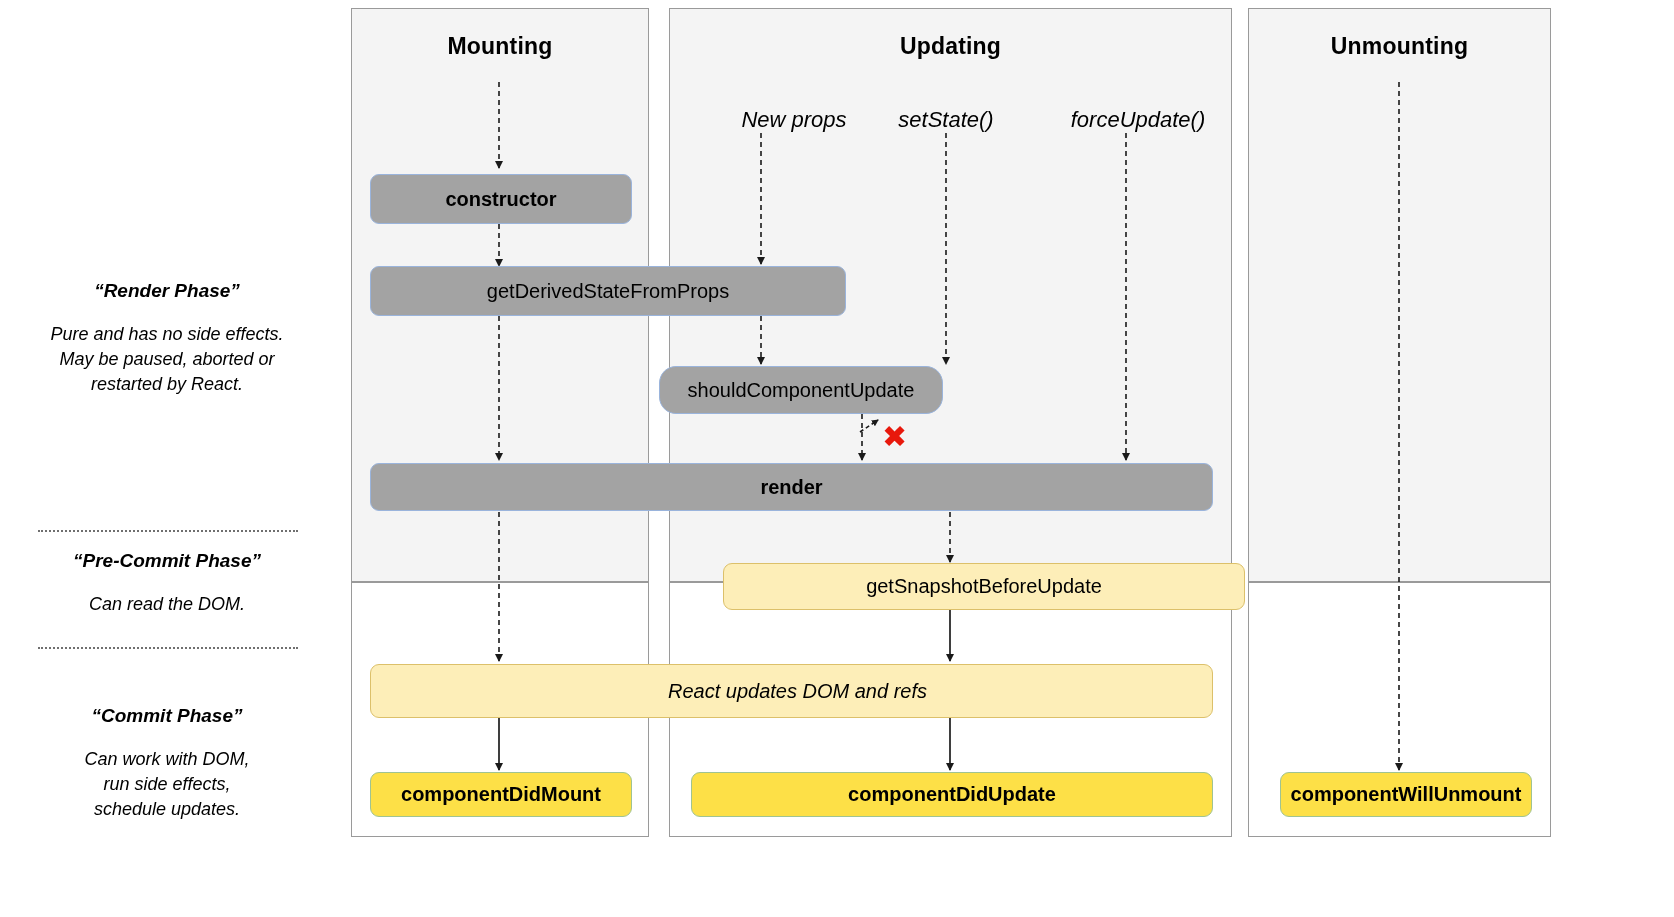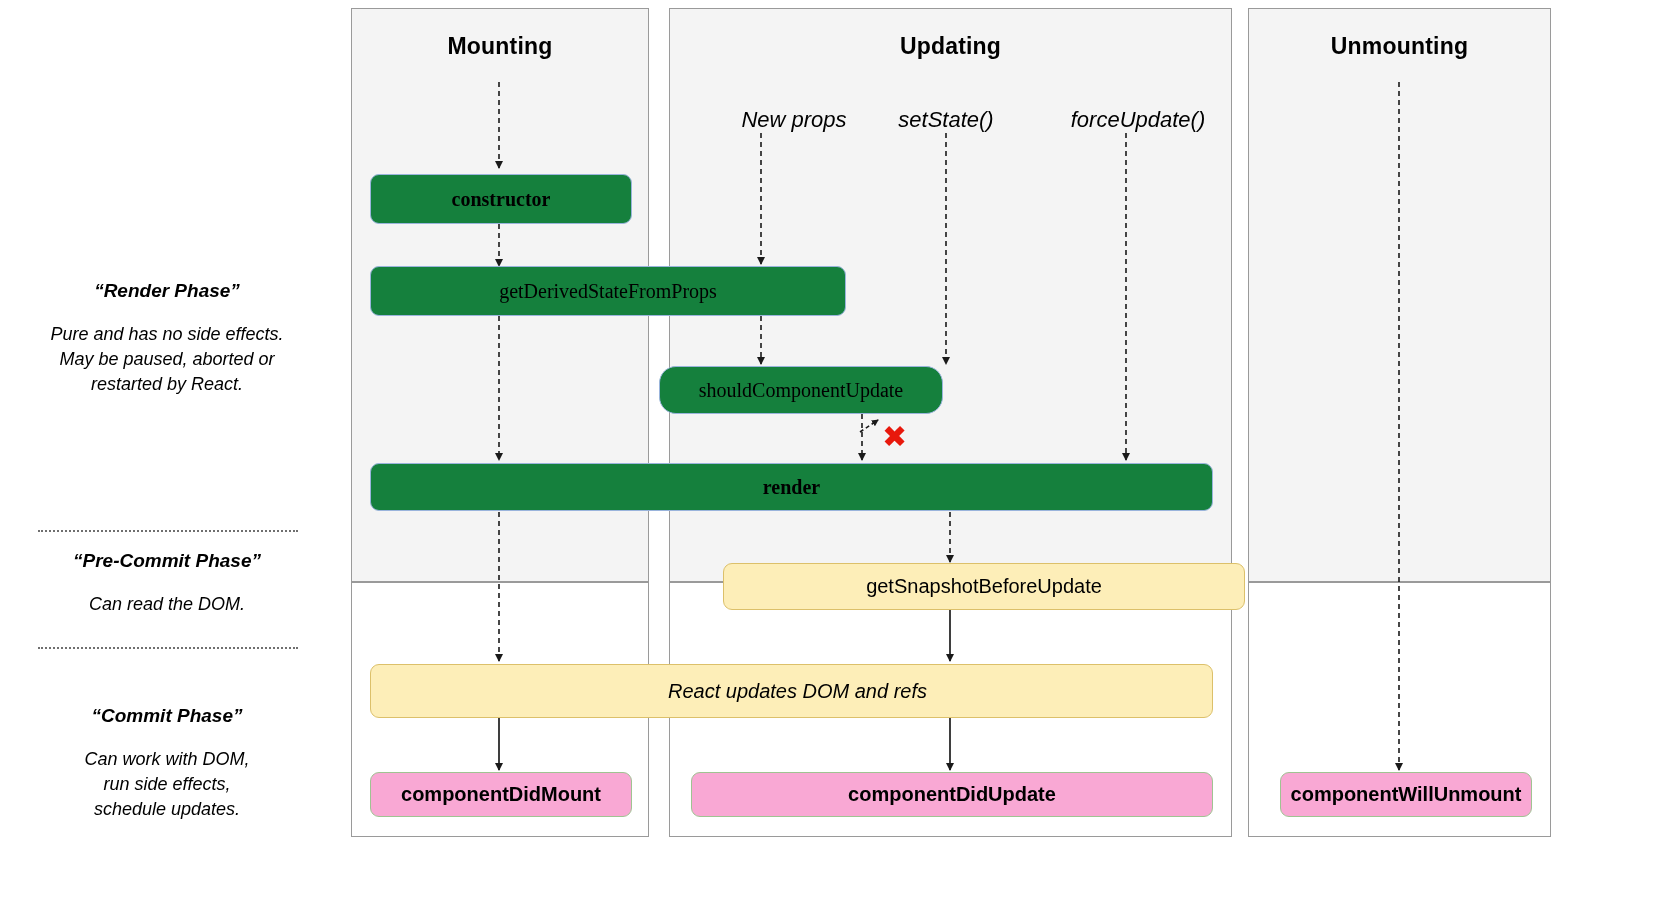--- a/index.html
+++ b/index.html
@@ -44,23 +44,23 @@
 
   
   .node{
     position:absolute;
     box-sizing:border-box;
     border-radius:9px;
     display:flex;align-items:center;justify-content:center;
     font-size:20px;
     text-align:center;
   }
-  .node.blue{background:#15803d;border:1px solid #9ab4dc;font-family:Liberation Serif, serif;}
+  .node.blue{background:#a3a3a3;border:1px solid #9ab4dc;}
   .node.yellow{background:#fdeeb8;border:1px solid #dcc06a;}
-  .node.green{background:#f9a8d4;border:1px solid #9fc392;}
+  .node.green{background:#fde047;border:1px solid #9fc392;}
   .node.bold{font-weight:bold;}
   .node.italic{font-style:italic;padding-left:12px;}
 
   
   #arrows{position:absolute;left:0;top:0;width:1674px;height:917px;pointer-events:none;}
 
   .xmark{
     position:absolute;
     color:#e8180c;
     font-size:30px;

